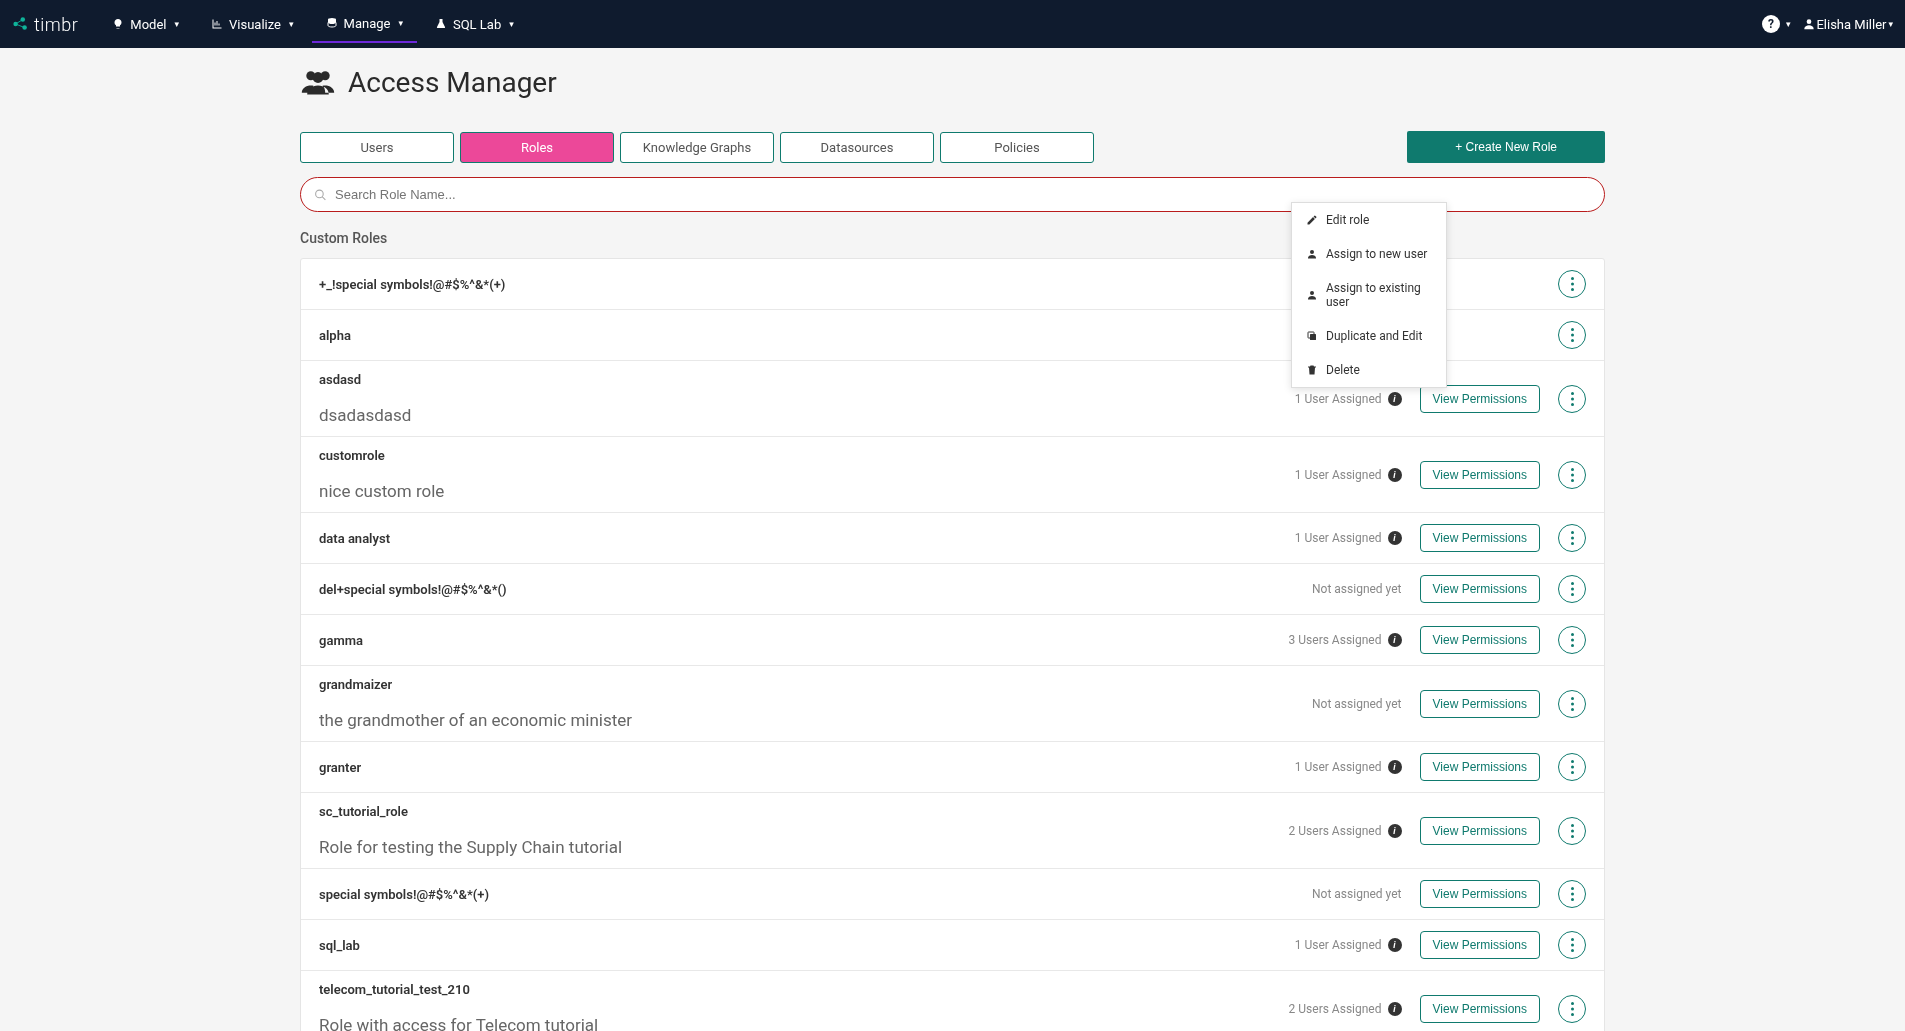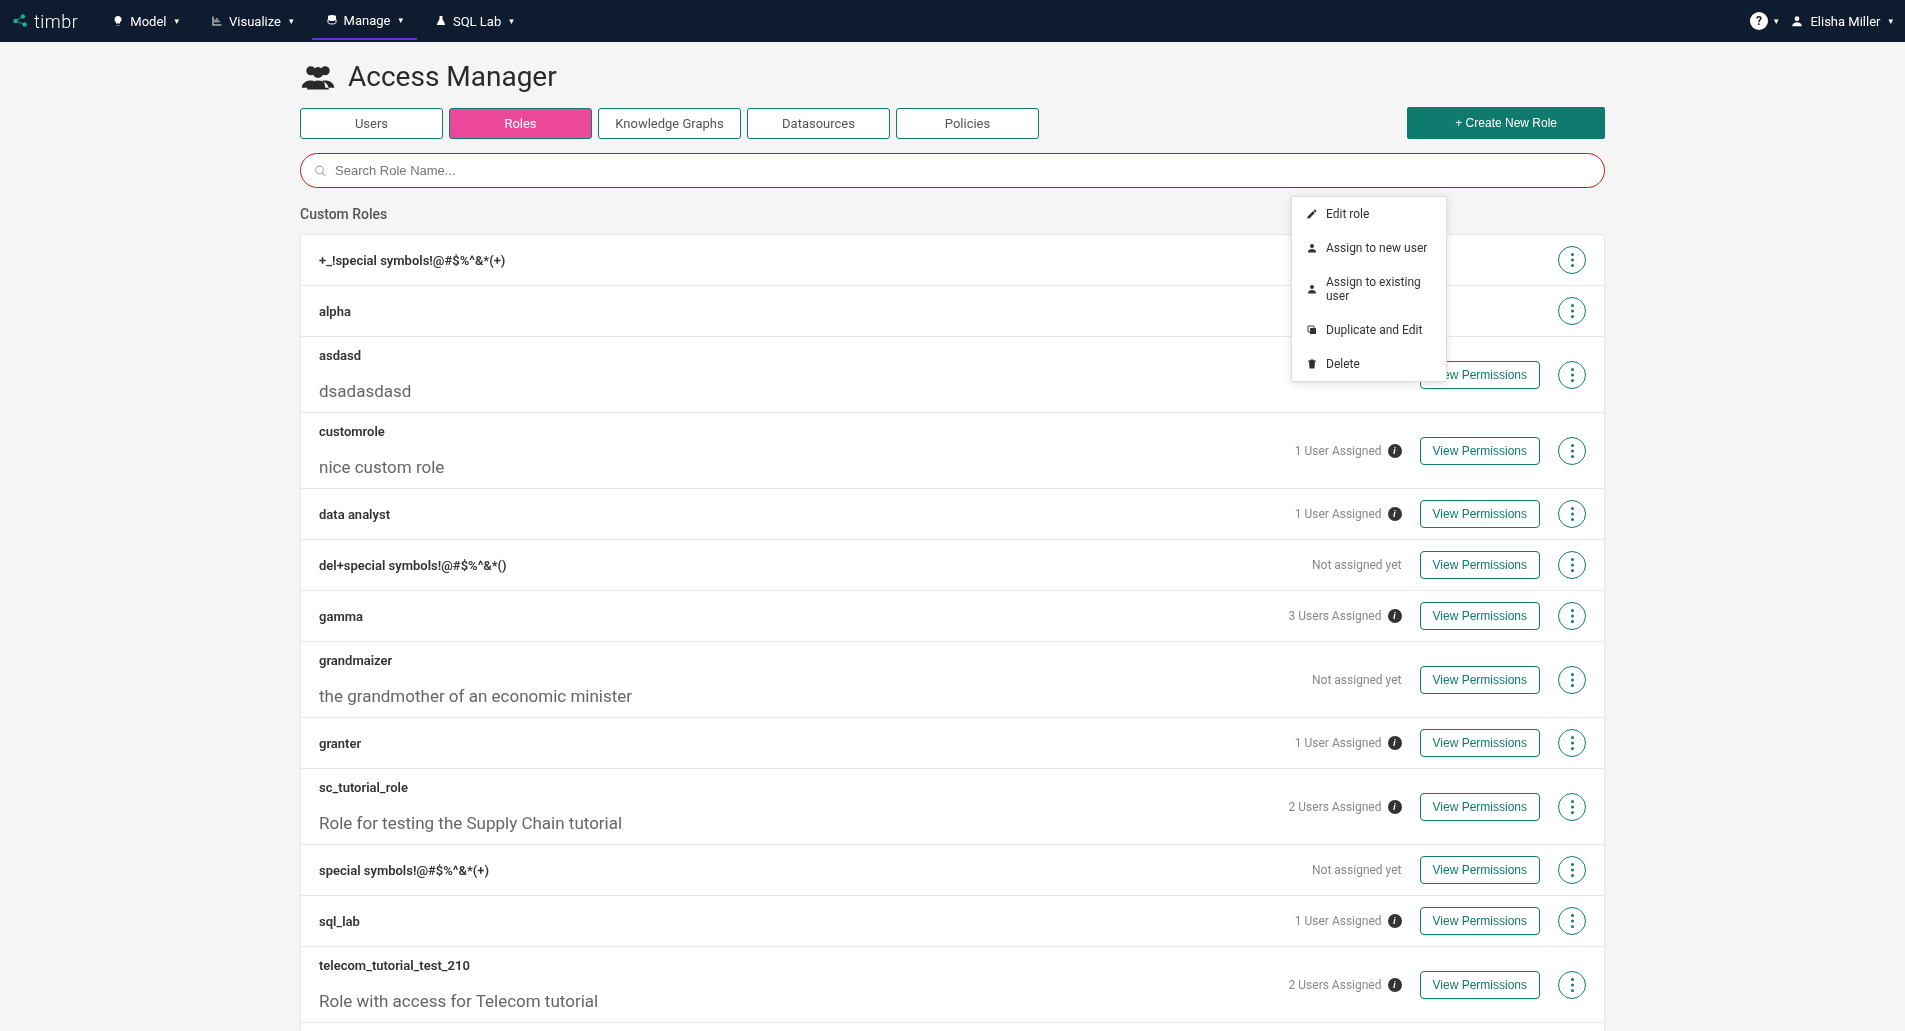--- a/index.html
+++ b/index.html
@@ -1,33 +1,33 @@
 <!DOCTYPE html>
 <html><head>
 <meta charset="utf-8">
 <style>
 * { margin: 0; padding: 0; box-sizing: border-box; }
 body { font-family: -apple-system, BlinkMacSystemFont, "Segoe UI", Roboto, sans-serif; background: #f5f5f5; color: #333; font-size: 13px; }
-.navbar { background: #0f1b2e; height: 42px; display: flex; align-items: center; padding: 0 12px; color: #fff; }
+.navbar { background: #0f1b2e; height: 48px; display: flex; align-items: center; padding: 0 12px; color: #fff; }
 .logo { display: flex; align-items: center; gap: 4px; margin-right: 20px; }
 .logo-icon { width: 18px; height: 18px; }
 .logo-text { color: #fff; font-size: 18px; font-weight: 300; letter-spacing: 0.5px; }
 .nav-items { display: flex; gap: 4px; }
 .nav-item { display: flex; align-items: center; gap: 6px; padding: 10px 14px; color: #fff; cursor: pointer; font-size: 13px; position: relative; }
 .nav-item.active { border-bottom: 2px solid #6d28d9; }
 .caret { font-size: 9px; margin-left: 2px; }
 .nav-right { margin-left: auto; display: flex; align-items: center; gap: 12px; }
 .help-btn { background: #fff; color: #0f1b2e; width: 18px; height: 18px; border-radius: 50%; display: flex; align-items: center; justify-content: center; font-size: 12px; font-weight: bold; }
-.user-link { display: flex; align-items: center; gap: 6px; color: #fff; font-size: 13px; }
+.user-link { display: flex; align-items: center; gap: 0; color: #fff; font-size: 13px; }
 .container { max-width: 1305px; margin: 0 auto; padding: 18px 0 0 0; }
-.page-header { display: flex; align-items: center; gap: 12px; margin-bottom: 14px; }
+.page-header { display: flex; align-items: flex-start; gap: 12px; margin-bottom: 32px; }
 .page-header h1 { font-size: 28px; font-weight: 400; color: #2a2a2a; }
 .tabs-row { display: flex; align-items: center; margin-bottom: 14px; }
 .tabs { display: flex; gap: 6px; }
-.tab { border: 1px solid #0f7a6e; background: #fff; color: #555; padding: 7px 0; width: 143px; text-align: center; border-radius: 3px; cursor: pointer; font-size: 13px; }
+.tab { border: 1px solid #0f7a6e; background: #fff; color: #555; padding: 7px 0; width: 154px; text-align: center; border-radius: 3px; cursor: pointer; font-size: 13px; }
 .tab.active { background: #ec4899; color: #fff; }
 .create-btn { margin-left: auto; background: #0f7a6e; color: #fff; border: none; padding: 9px 48px; border-radius: 2px; cursor: pointer; font-size: 12px; }
 .search-wrap { position: relative; margin-bottom: 18px; }
 .search-input { width: 100%; border: 1px solid #b91c1c; border-radius: 20px; padding: 9px 16px 9px 34px; font-size: 13px; outline: none; }
 .search-icon-pos { position: absolute; left: 14px; top: 50%; transform: translateY(-50%); color: #aaa; font-size: 13px; }
 .section-title { font-size: 14px; font-weight: 500; color: #555; margin-bottom: 12px; }
 .roles-list { background: #fff; border: 1px solid #e5e5e5; border-radius: 3px; }
 .role-row { display: flex; align-items: center; padding: 11px 18px; border-bottom: 1px solid #e8e8e8; position: relative; }
 .role-row:last-child { border-bottom: none; }
 .role-info { flex: 1; }

